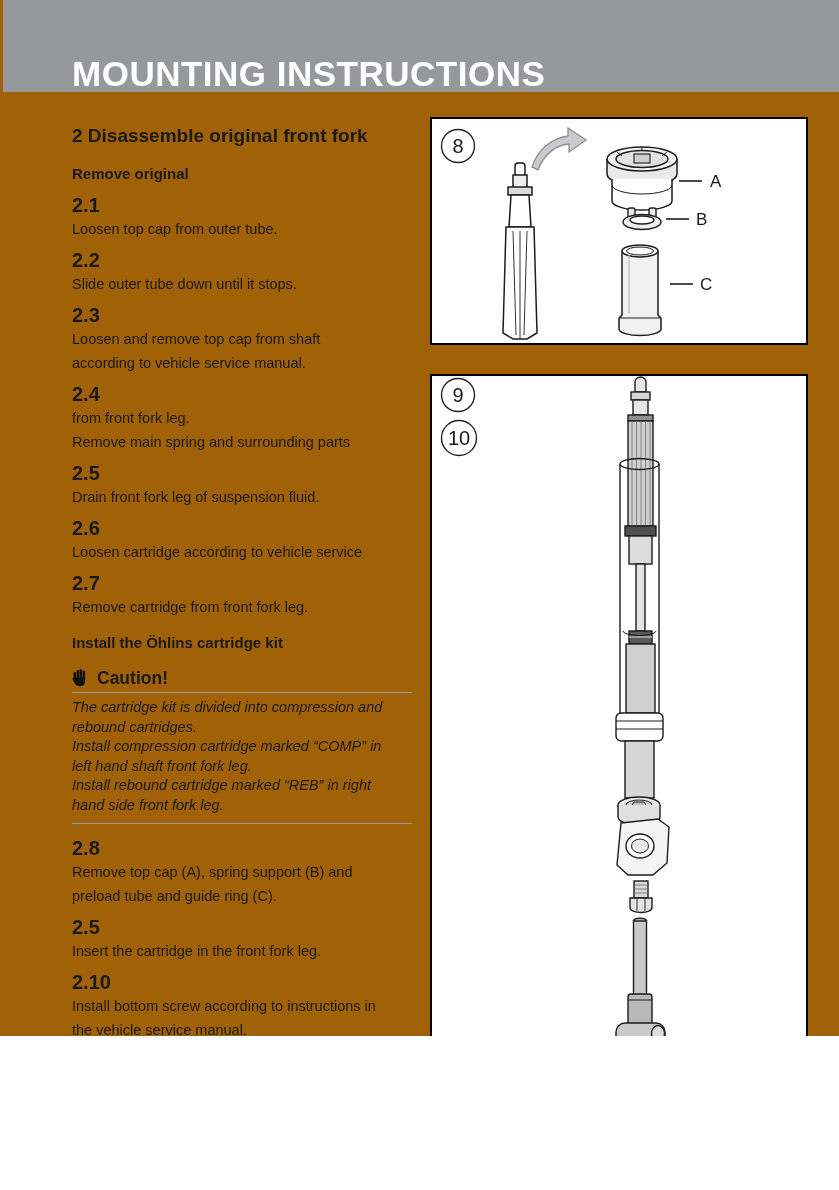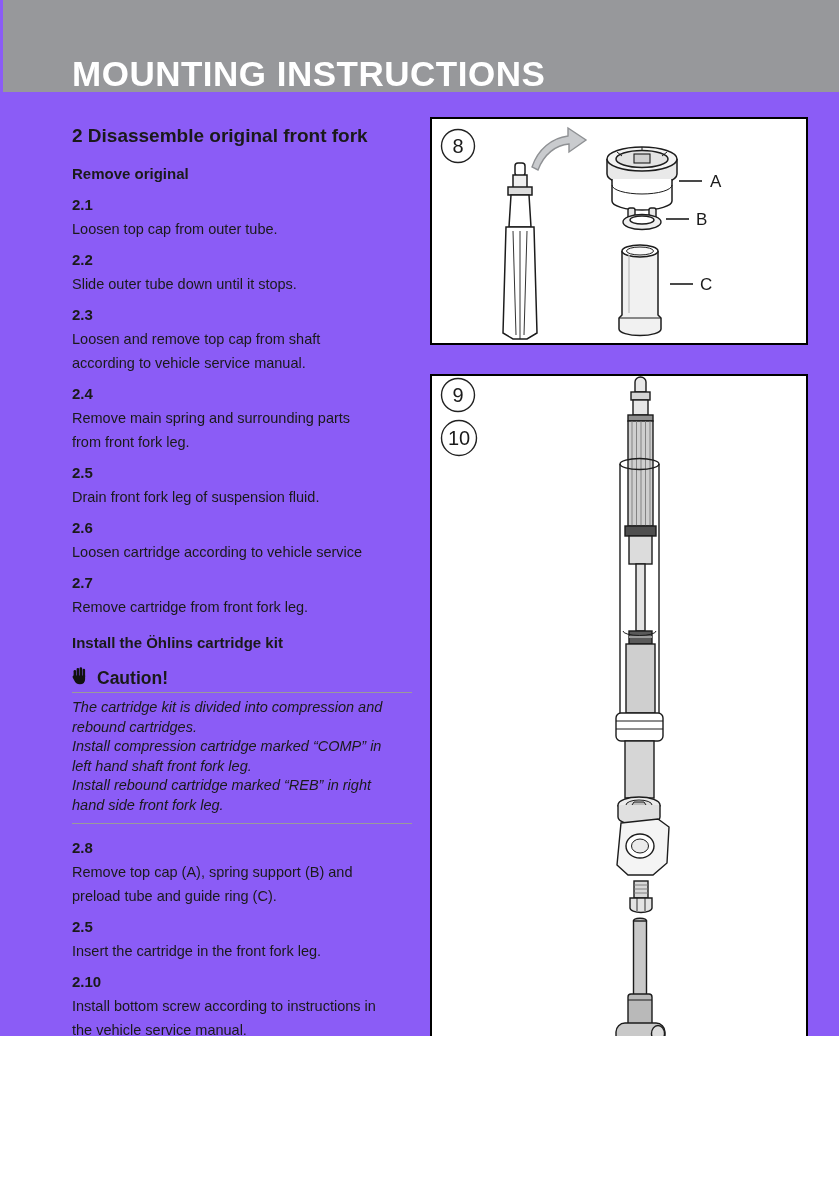--- a/index.html
+++ b/index.html
@@ -1,36 +1,36 @@
 <!DOCTYPE html>
 <html><head>
 <meta charset="utf-8">
 <style>
   html,body{margin:0;padding:0;background:#fff;}
   #page{
-    position:relative;width:839px;height:1036px;background:#8b5cf6;
+    position:relative;width:839px;height:1036px;background:#a16207;
     font-family:"Liberation Sans", sans-serif;color:#1a1a1a;overflow:hidden;
   }
   
   #banner{position:absolute;left:3px;top:0;right:0;height:92px;background:#97989b;}
   #banner .title{
     position:absolute;left:69px;bottom:1px;color:#ffffff;font-weight:bold;
     font-size:35px;line-height:1;letter-spacing:.5px;white-space:nowrap;
   }
   
   #leftcol{position:absolute;left:72px;top:112px;width:340px;}
   .h1{font-size:19px;font-weight:bold;line-height:24px;margin:12px 0 16px 0;}
   .h2{font-size:15px;font-weight:bold;line-height:20px;margin:0 0 9px 0;}
   .step{margin-bottom:7px;}
-  .step .num{font-weight:bold;font-size:15px;line-height:24px;}
+  .step .num{font-weight:bold;font-size:20px;line-height:24px;}
   .step .line{font-size:14.5px;line-height:24px;}
   .install-h{font-size:15px;font-weight:bold;line-height:20px;margin:14px 0 14px 0;}
   .caution{margin-bottom:12px;}
   .caution-head{
-    display:flex;gap:9px;font-size:17.5px;font-weight:bold;
+    display:flex;align-items:center;gap:9px;font-size:17.5px;font-weight:bold;
     line-height:22px;border-bottom:1px solid #9a9a9a;padding-bottom:3px;
   }
   .caution-body{border-bottom:1px solid #9a9a9a;padding:5px 0 8px 0;}
   .caution-body .iline{font-style:italic;font-size:14.5px;line-height:19.5px;}
   
   .figbox{position:absolute;border:2px solid #000;background:#fff;}
   #fig8{left:430px;top:117px;width:374px;height:224px;}
   #fig910{left:430px;top:374px;width:374px;height:730px;}
   .figbox svg{display:block;}
   svg text{font-family:"Liberation Sans", sans-serif;fill:#1a1a1a;}
@@ -61,22 +61,22 @@
       <div class="num">2.2</div>
       <div class="line">Slide outer tube down until it stops.</div>
     </div>
     <div class="step">
       <div class="num">2.3</div>
       <div class="line">Loosen and remove top cap from shaft</div>
       <div class="line">according to vehicle service manual.</div>
     </div>
     <div class="step">
       <div class="num">2.4</div>
+      <div class="line">from front fork leg.</div>
       <div class="line">Remove main spring and surrounding parts</div>
-      <div class="line">from front fork leg.</div>
     </div>
     <div class="step">
       <div class="num">2.5</div>
       <div class="line">Drain front fork leg of suspension fluid.</div>
     </div>
     <div class="step">
       <div class="num">2.6</div>
       <div class="line">Loosen cartridge according to vehicle service</div>
     </div>
     <div class="step">

